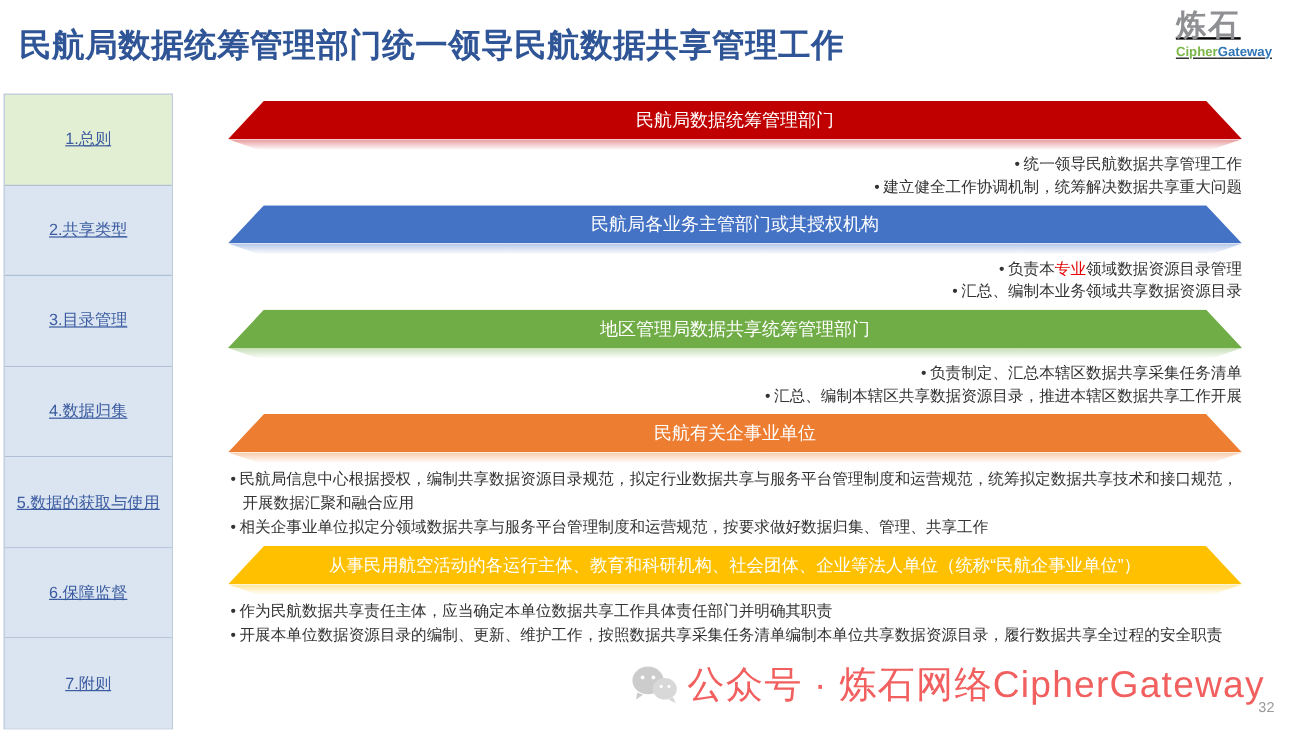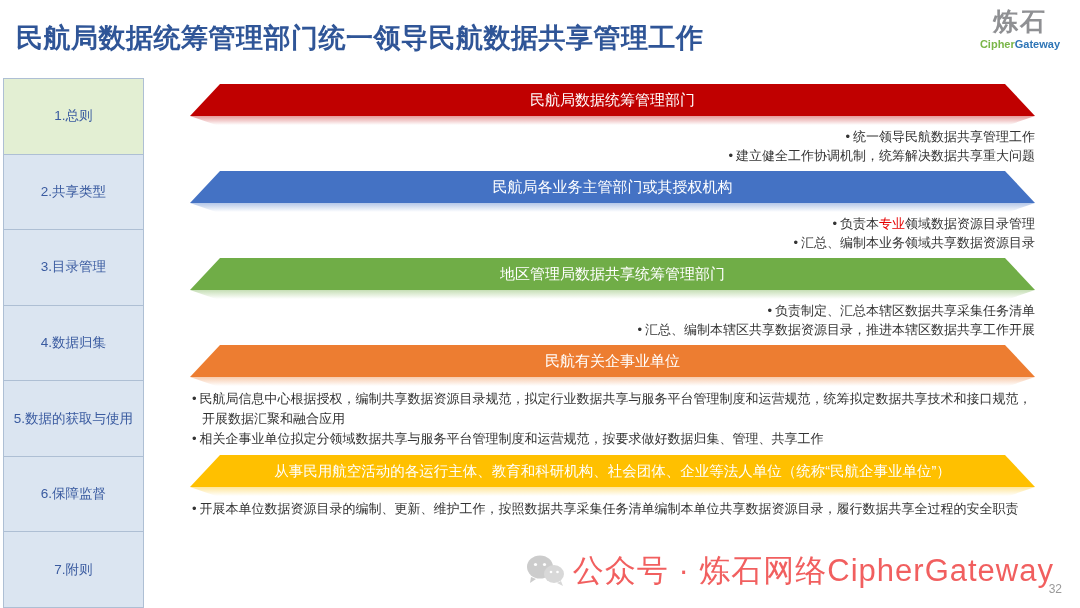--- a/index.html
+++ b/index.html
@@ -10,36 +10,36 @@
     font-family:"Liberation Sans","DejaVu Sans",sans-serif;
     overflow:hidden;
   }
 
   
   .slide-title {
     position:absolute; left:16px; top:20px;
     font-size:27px; font-weight:bold; color:#2F5597;
     letter-spacing:0.5px; white-space:nowrap;
   }
-  .logo { position:absolute; right:20px; top:8px; text-align:center; line-height:1.1; }
+  .logo { position:absolute; right:20px; top:8px; text-align:left; line-height:1.1;text-decoration:underline; }
   .logo-zh { font-size:25px; font-weight:bold; color:#8f9093; letter-spacing:2px; font-family:"Liberation Serif","DejaVu Serif",serif; }
   .logo-en { font-size:11px; font-weight:bold; margin-top:2px; }
   .logo-cipher { color:#7AB648; }
   .logo-gateway { color:#2E75B6; }
 
   
   .sidebar {
     position:absolute; left:3px; top:78px; width:141px; height:530px;
     display:flex; flex-direction:column;
     border:1px solid #aebfd4;
   }
   .side-item {
     flex:1; display:flex; align-items:center; justify-content:center;
     background:#DBE5F1; color:#3A5BA0; font-size:13.5px;
-    border-bottom:1px solid #aebfd4; text-align:center; padding:0 4px;
+    border-bottom:1px solid #aebfd4; text-align:center; padding:0 4px;text-decoration:underline;
   }
   .side-item:last-child { border-bottom:none; }
   .side-item.active { background:#E3EFD3; }
 
   
   .main { position:absolute; left:190px; top:84px; width:845px; }
 
   .banner {
     height:32px; display:flex; align-items:center; justify-content:center;
     color:#ffffff; font-weight:normal; font-size:15px;
@@ -142,20 +142,21 @@
     <div class="bullets-left">
       <div class="bullet">民航局信息中心根据授权，编制共享数据资源目录规范，拟定行业数据共享与服务平台管理制度和运营规范，统筹拟定数据共享技术和接口规范，开展数据汇聚和融合应用</div>
       <div class="bullet">相关企事业单位拟定分领域数据共享与服务平台管理制度和运营规范，按要求做好数据归集、管理、共享工作</div>
     </div>
   </div>
 
   <div class="sec-yellow">
     <div class="banner">从事民用航空活动的各运行主体、教育和科研机构、社会团体、企业等法人单位（统称“民航企事业单位”）</div>
     <div class="refl"></div>
     <div class="bullets-left">
+      <div class="bullet">作为民航数据共享责任主体，应当确定本单位数据共享工作具体责任部门并明确其职责</div>
       <div class="bullet">开展本单位数据资源目录的编制、更新、维护工作，按照数据共享采集任务清单编制本单位共享数据资源目录，履行数据共享全过程的安全职责</div>
     </div>
   </div>
 
 </div>
 
 <div class="watermark">
   <span style="display:inline-flex;">
     <svg width="40" height="34" viewBox="0 0 40 34">
       <ellipse cx="15" cy="13" rx="13" ry="11.5" fill="#c4c4c4"></ellipse>

